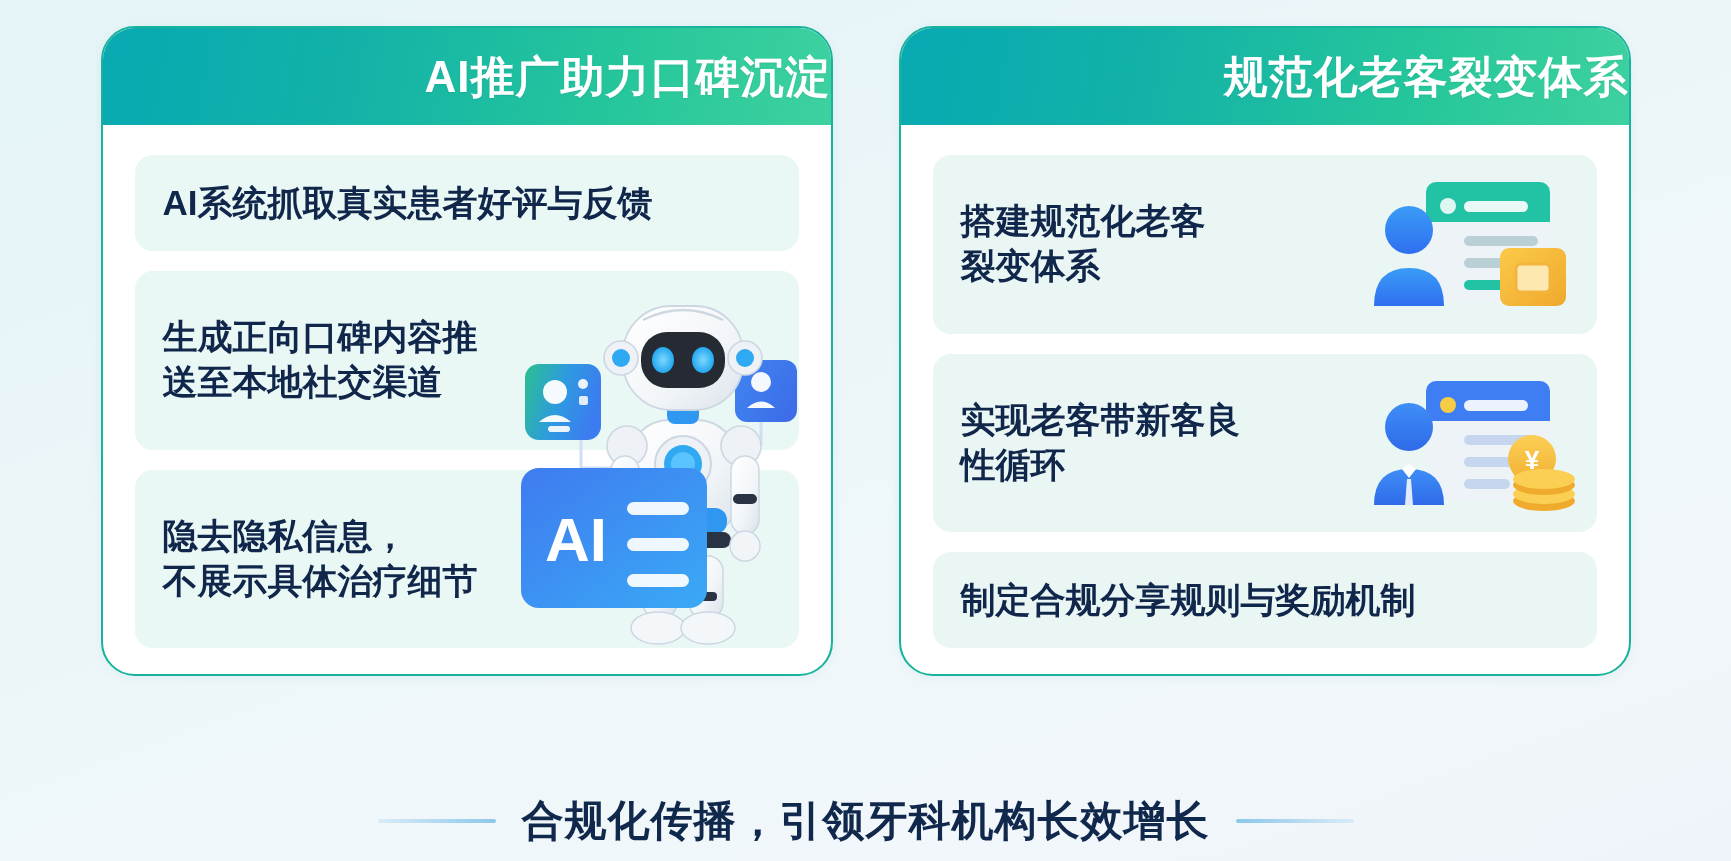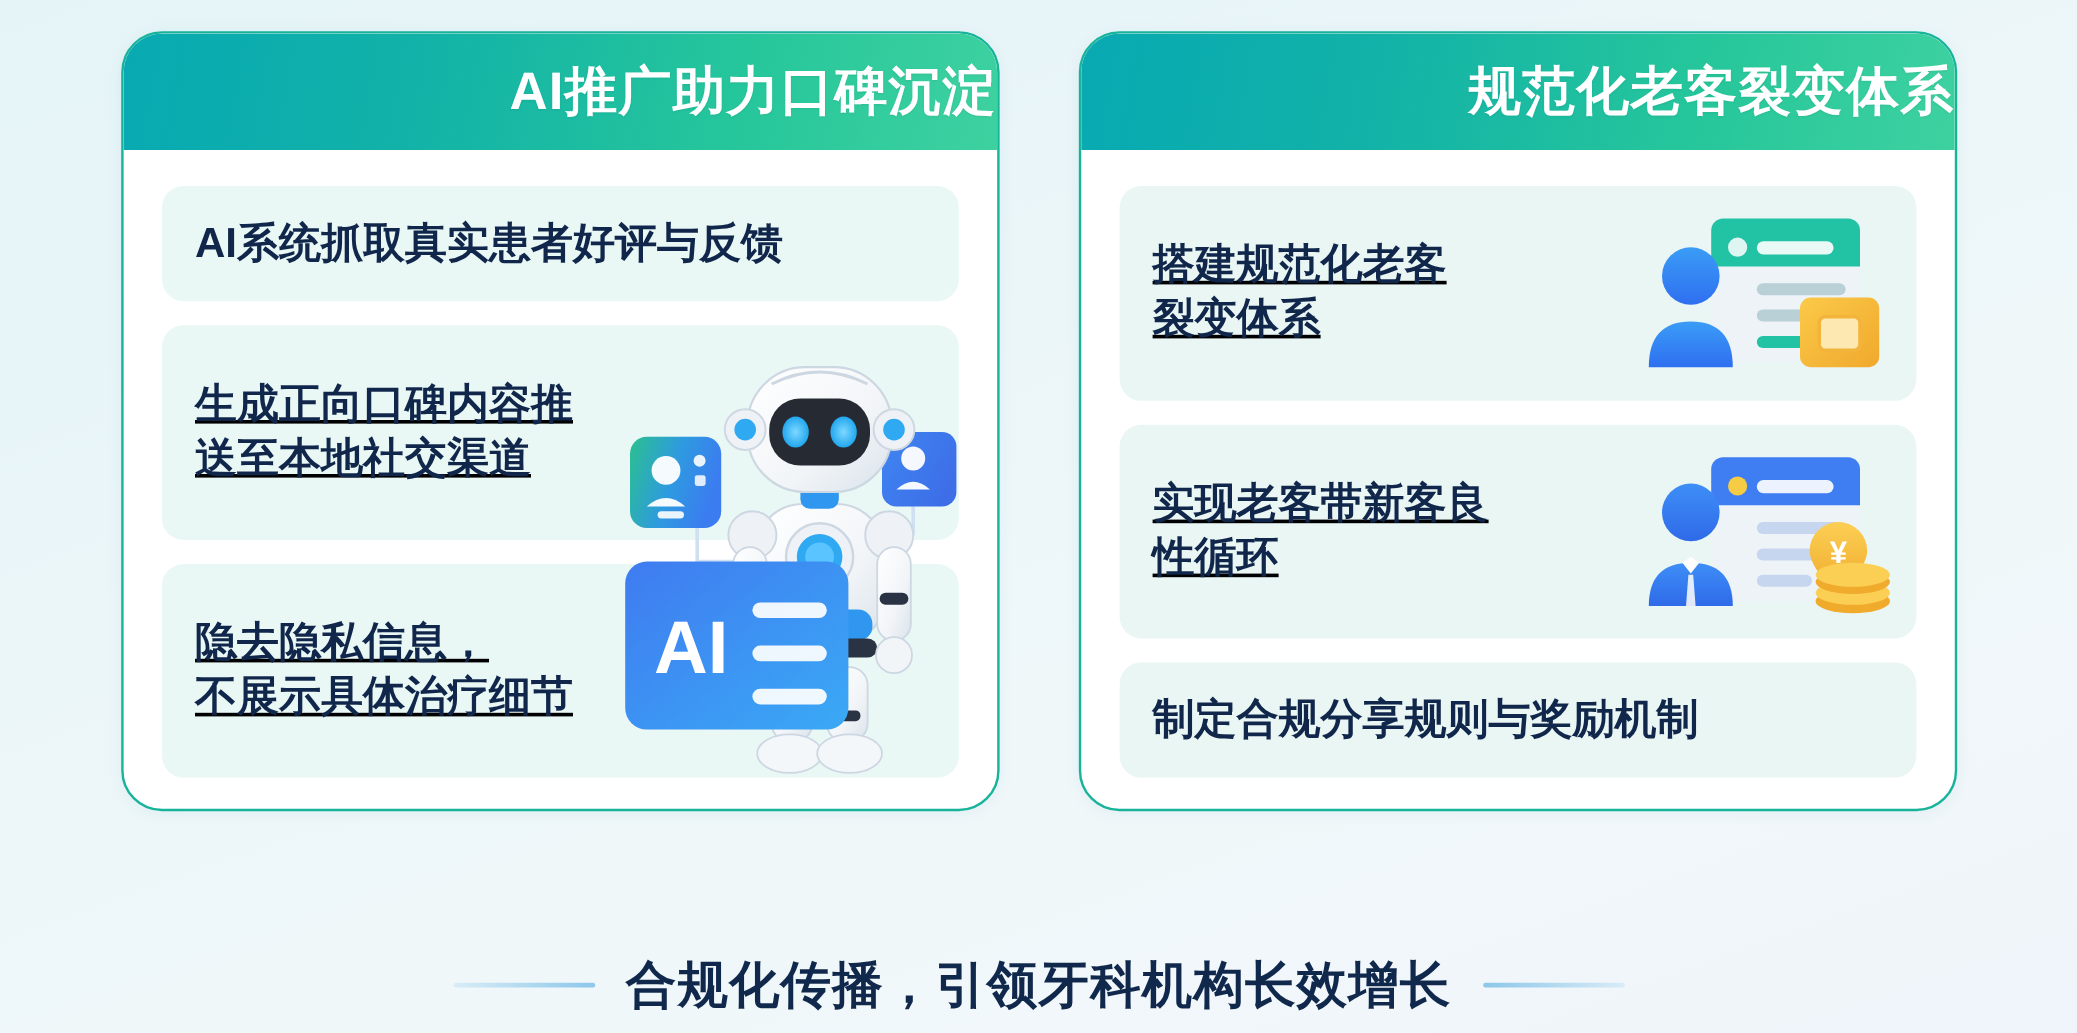--- a/index.html
+++ b/index.html
@@ -87,21 +87,21 @@
   .item-text {
     font-size: 35px;
     font-weight: 700;
     color: #10264a;
     line-height: 1.28;
     white-space: pre-line;
     position: relative;
     z-index: 3;
   }
 
-  .item.tall { min-height: 130px; text-decoration: underline; }
+  .item.tall { min-height: 130px; }
   .item.grow { flex: 1; }
 
   
   .robot-art {
     position: absolute;
     right: 8px;
     bottom: 18px;
     width: 320px;
     height: 400px;
     z-index: 4;

